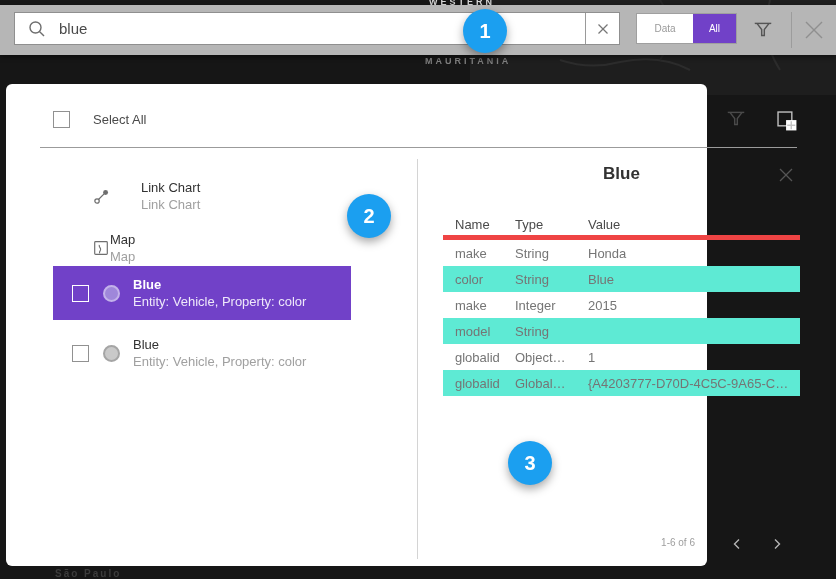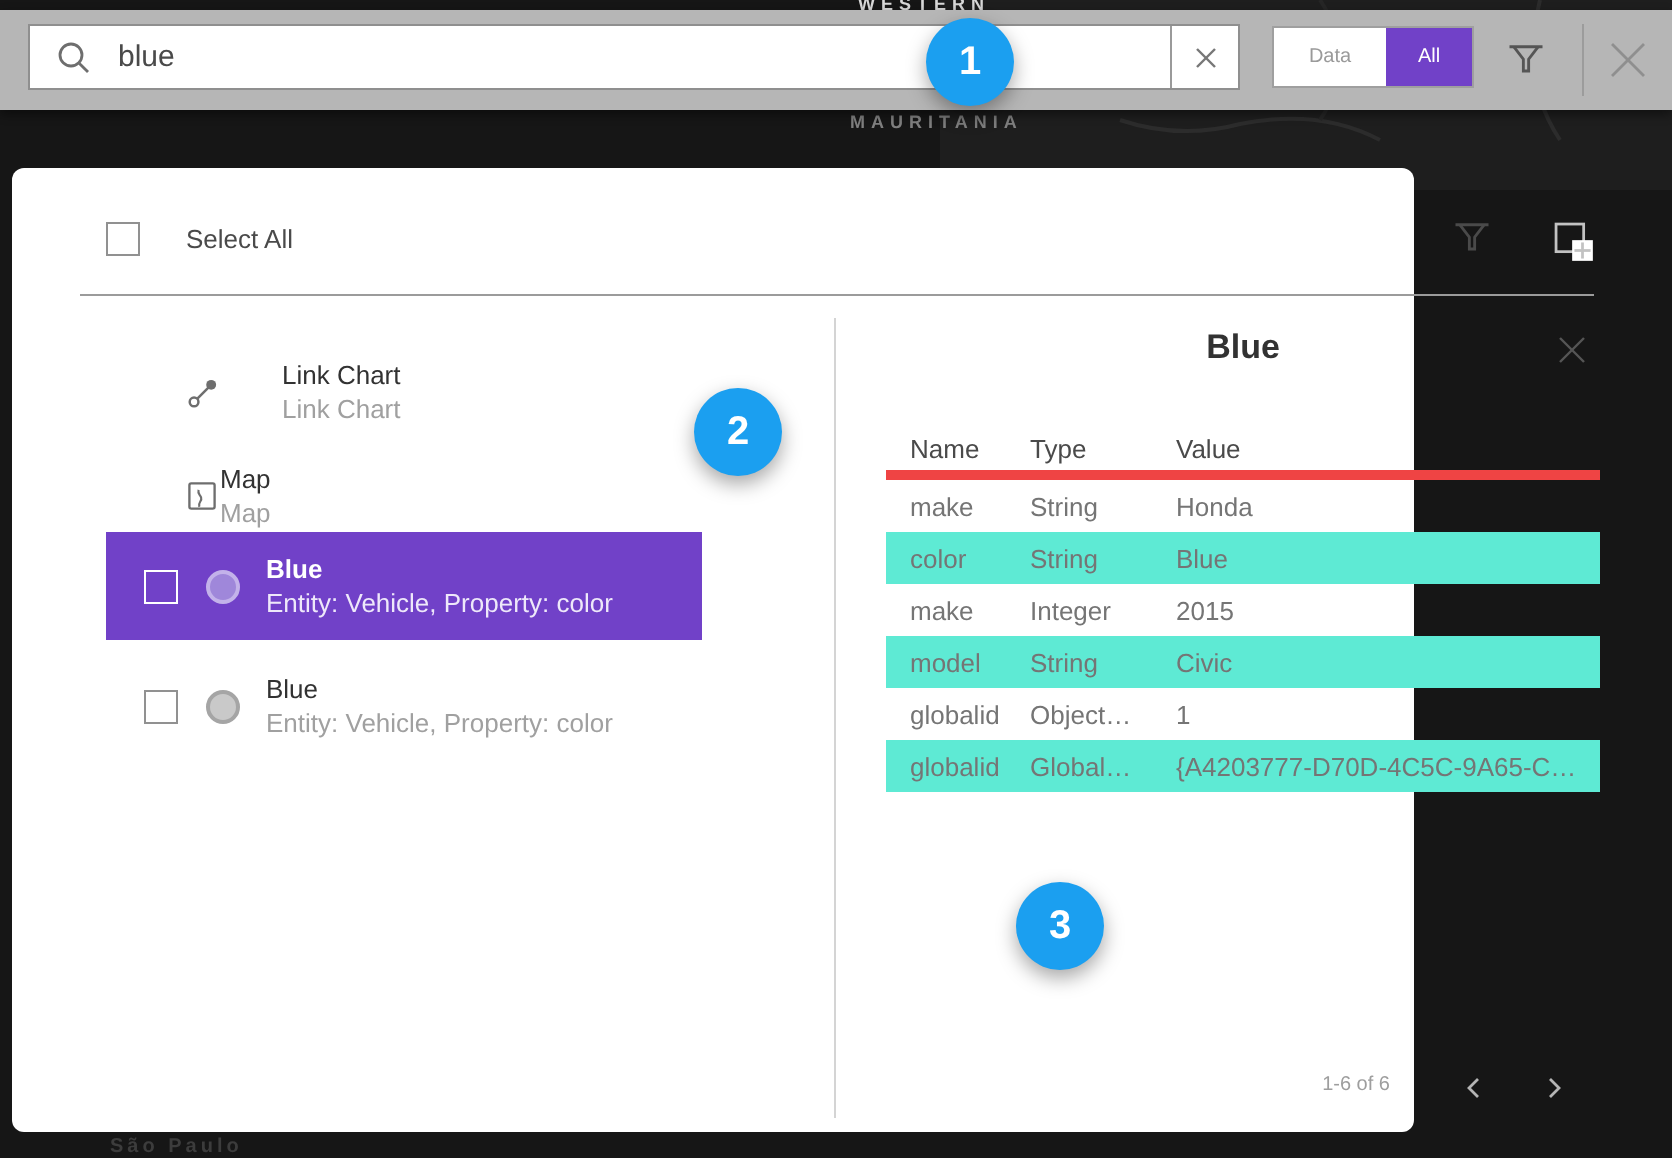--- a/index.html
+++ b/index.html
@@ -221,21 +221,20 @@
         <span class="c3">Blue</span>
       </div>
       <div class="dtr body">
         <span class="c1">make</span>
         <span class="c2">Integer</span>
         <span class="c3">2015</span>
       </div>
       <div class="dtr body alt">
         <span class="c1">model</span>
         <span class="c2">String</span>
-        <span class="c3">Civic</span>
       </div>
       <div class="dtr body">
         <span class="c1">globalid</span>
         <span class="c2">Object…</span>
         <span class="c3">1</span>
       </div>
       <div class="dtr body alt">
         <span class="c1">globalid</span>
         <span class="c2">Global…</span>
         <span class="c3">{A4203777-D70D-4C5C-9A65-C…</span>

